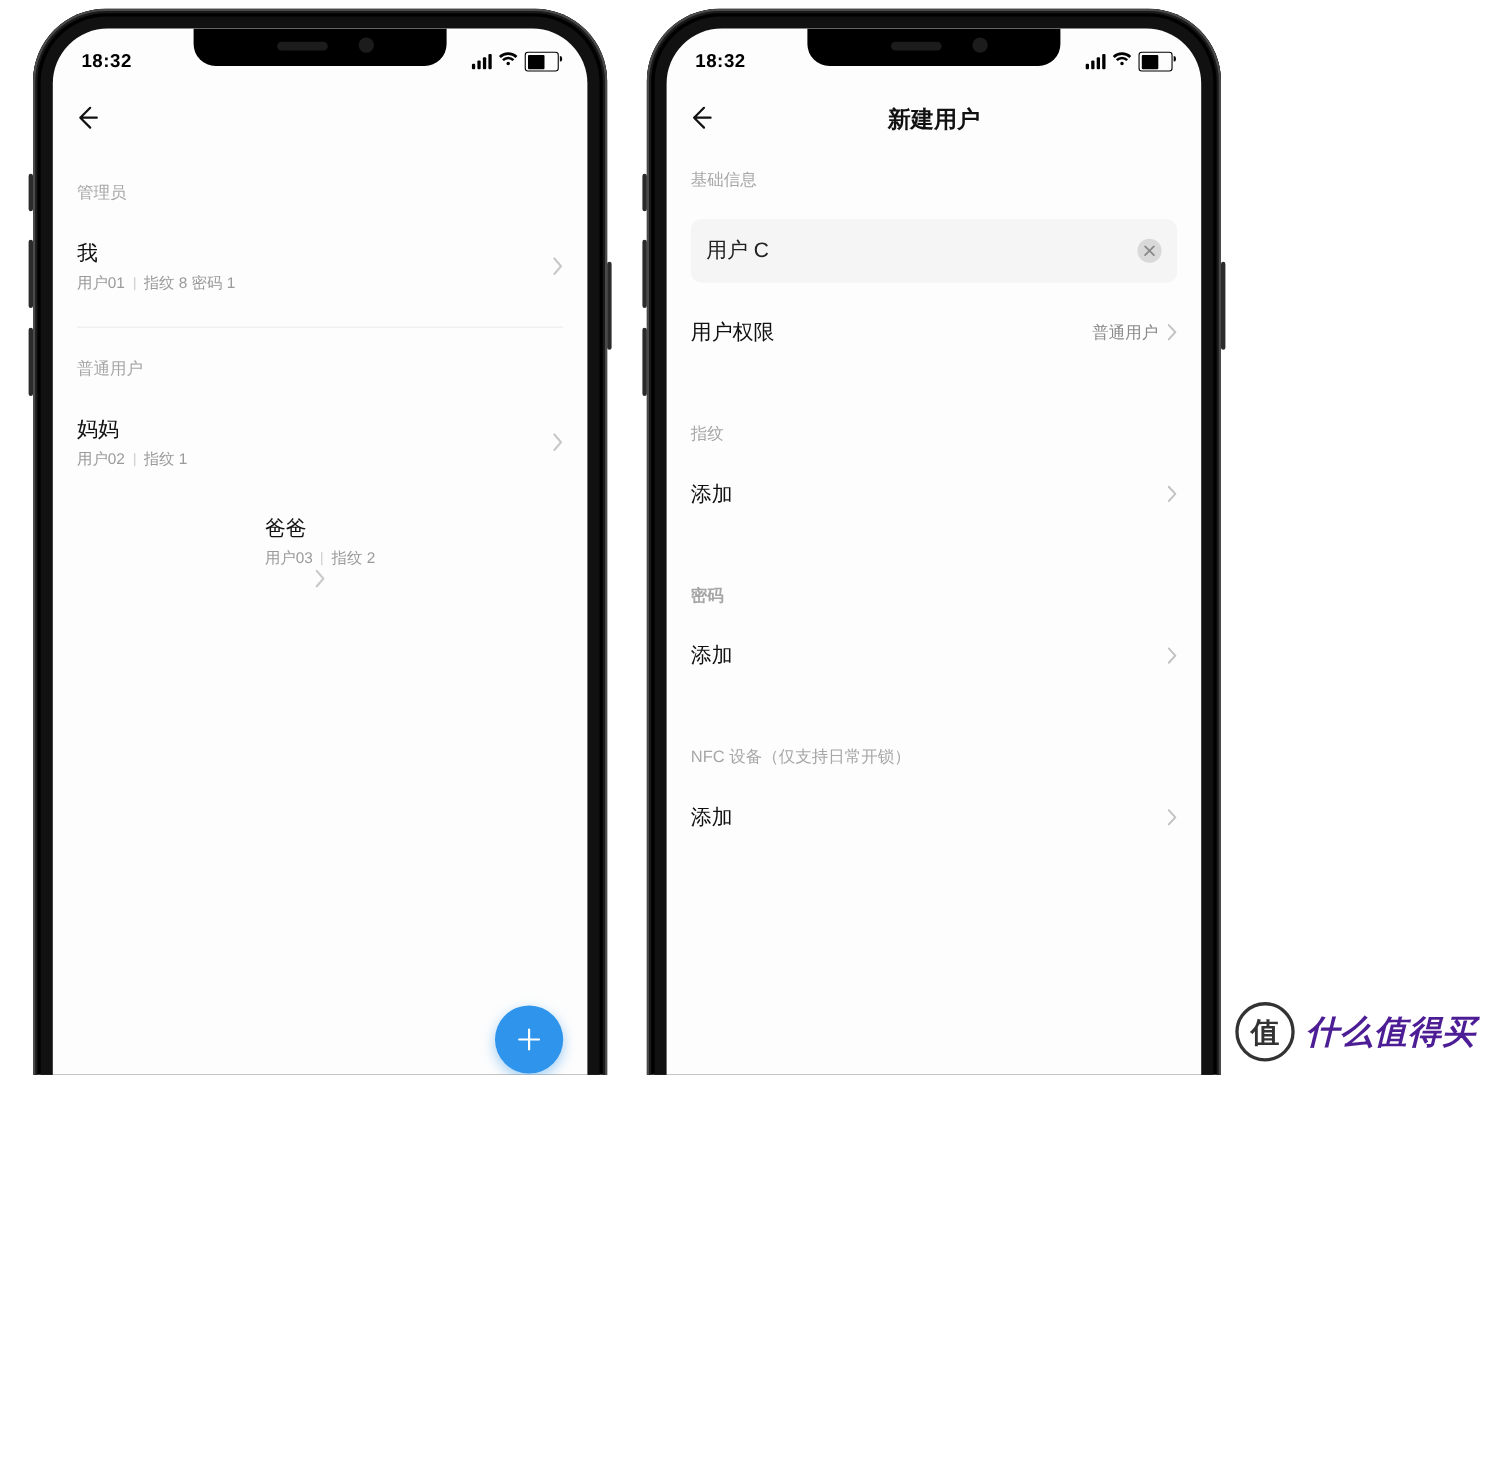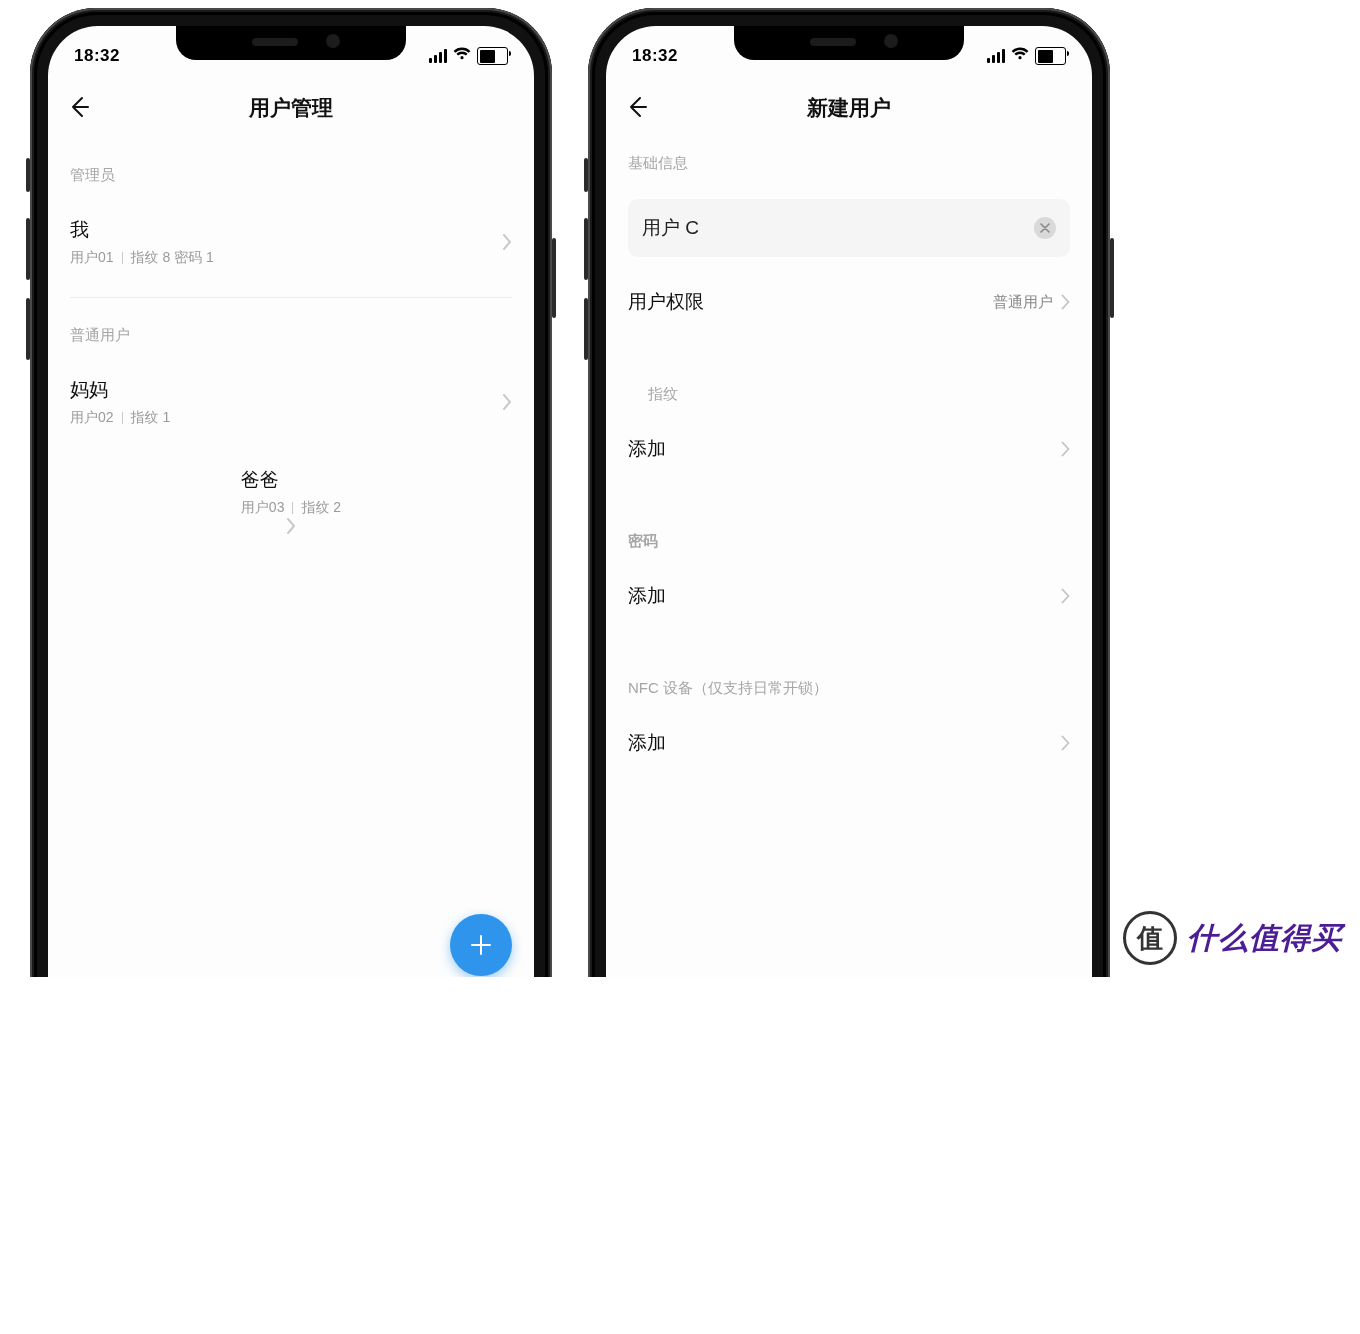--- a/index.html
+++ b/index.html
@@ -97,21 +97,20 @@
             </span>
         </div>
       </div>
 
       <div class="navbar">
         <div class="back-arrow">
           <svg width="26" height="26" viewBox="0 0 26 26">
               <path d="M16 4l-9 9 9 9M7 13h15" stroke="#111" stroke-width="2" fill="none" stroke-linecap="round" stroke-linejoin="round"></path>
             </svg>
         </div>
-        <div class="nav-title">用户管理</div>
       </div>
 
       <div class="content">
         <div class="sec-header">管理员</div>
 
         <div class="row">
           <div class="row-main">
             <div class="title">我</div>
             <div class="sub">
               <span>用户01</span><span class="sep"></span><span>指纹 8 密码 1</span>
@@ -219,21 +218,21 @@
           <div class="row-right">
             <span>普通用户</span>
             <span class="chev">
                 <svg width="9" height="16" viewBox="0 0 9 16">
                   <path d="M1.5 1.5l6 6.5-6 6.5" stroke="#c2c2c2" stroke-width="1.8" fill="none" stroke-linecap="round" stroke-linejoin="round"></path>
                 </svg>
               </span>
           </div>
         </div>
 
-        <div class="sec-header" style="padding-top:56px;margin-left:20px;">指纹</div>
+        <div class="sec-header" style="padding-top:56px;">指纹</div>
         <div class="row plain-row">
           <div class="title">添加</div>
           <span class="chev">
               <svg width="9" height="16" viewBox="0 0 9 16">
                 <path d="M1.5 1.5l6 6.5-6 6.5" stroke="#c2c2c2" stroke-width="1.8" fill="none" stroke-linecap="round" stroke-linejoin="round"></path>
               </svg>
             </span>
         </div>
 
         <div class="sec-header" style="padding-top:56px;font-weight:bold;">密码</div>

